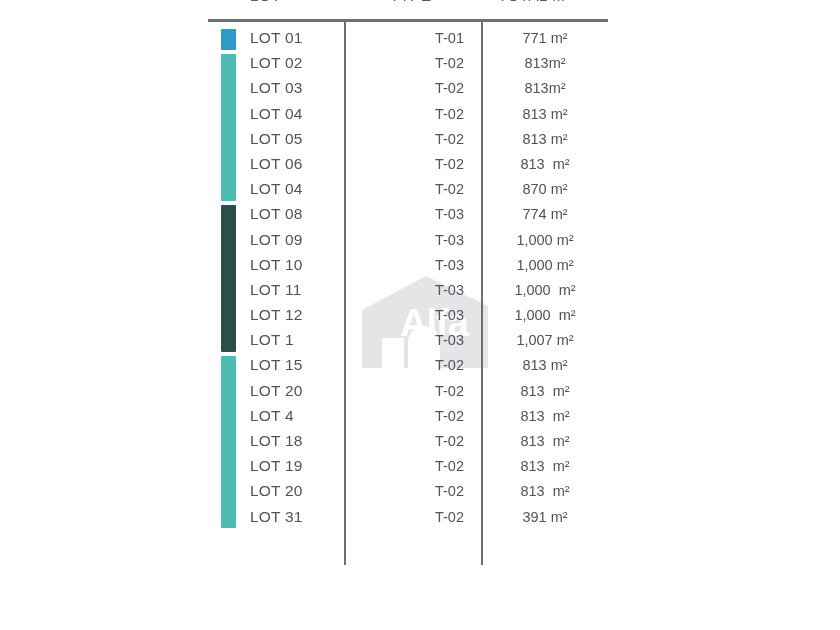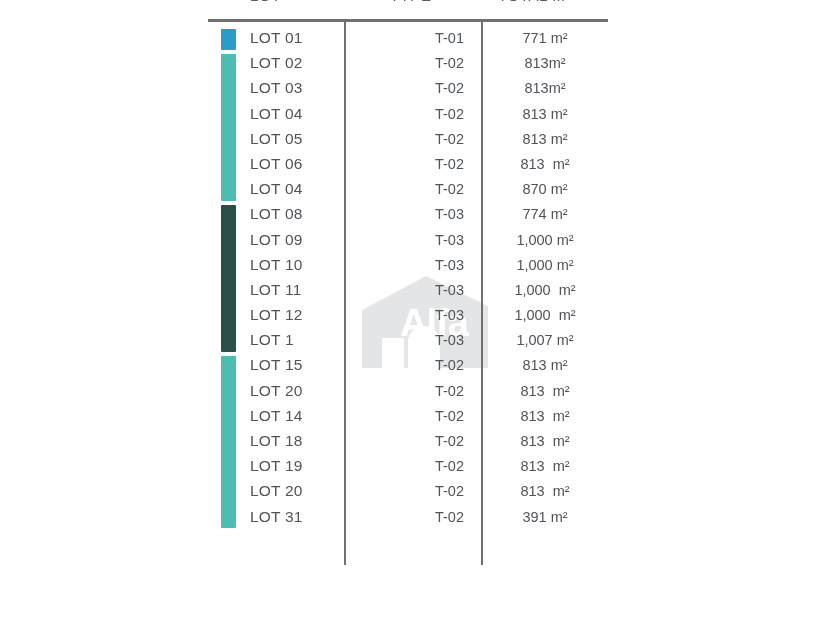--- a/index.html
+++ b/index.html
@@ -266,21 +266,21 @@
           <div class="total-cell">813 m²</div>
         </div>
         <div class="row">
           <div class="swatch" style="background: rgb(77, 189, 177);"></div>
           <div class="lot-label">LOT 20</div>
           <div class="type-cell">T-02</div>
           <div class="total-cell">813  m²</div>
         </div>
         <div class="row">
           <div class="swatch" style="background: rgb(77, 189, 177);"></div>
-          <div class="lot-label">LOT 14</div>
+          <div class="lot-label">LOT 4</div>
           <div class="type-cell">T-02</div>
           <div class="total-cell">813  m²</div>
         </div>
         <div class="row">
           <div class="swatch" style="background: rgb(77, 189, 177);"></div>
           <div class="lot-label">LOT 18</div>
           <div class="type-cell">T-02</div>
           <div class="total-cell">813  m²</div>
         </div>
         <div class="row">

